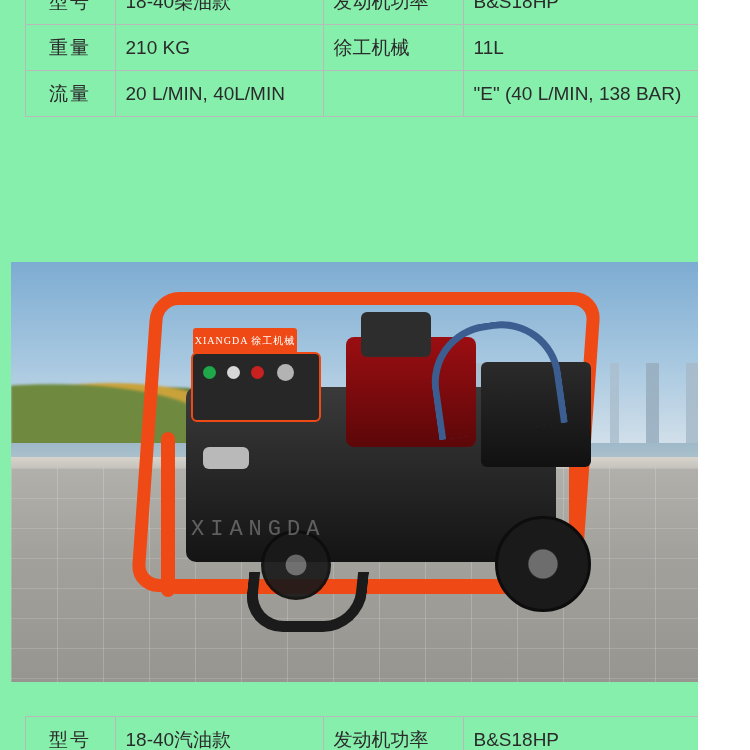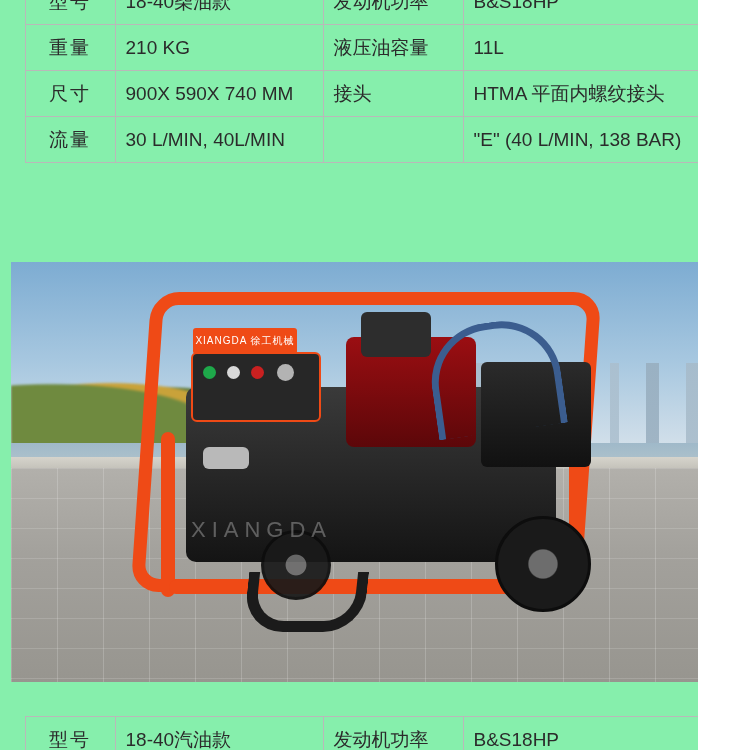--- a/index.html
+++ b/index.html
@@ -96,21 +96,21 @@
       repeating-linear-gradient(to right, rgba(255,255,255,.18) 0 1px, transparent 1px 46px),
       repeating-linear-gradient(to bottom, rgba(255,255,255,.14) 0 1px, transparent 1px 30px),
       linear-gradient(to bottom, #b2b0ab 0%, #a3a19c 40%, #97958f 100%);
   }
   .wall {
     position: absolute; left: 0; top: 46.5%; width: 100%; height: 5%;
     background: linear-gradient(to bottom, #d6d4cc, #b5b3ab);
   }
 
   
-  .machine { position: absolute; left: 120px; top: 30px; width: 480px; height: 330px; }
+  .machine { position: absolute; left: 120px; top: 30px; width: 480px; height: 330px; font-family: Liberation Serif, serif; }
   .cage {
     position: absolute; left: 10px; top: 0; width: 450px; height: 300px;
     border: 13px solid #ef4a16;
     border-radius: 28px;
     transform: skewX(-4deg);
   }
   .cage-bar {
     position: absolute; background: #ef4a16; border-radius: 7px;
   }
   .body {
@@ -158,21 +158,21 @@
     color: #fff; font-size: 10px; line-height: 26px; text-align: center;
     letter-spacing: 1px;
   }
   .knob { position: absolute; border-radius: 50%; }
   .cap {
     position: absolute; left: 72px; top: 155px; width: 46px; height: 22px;
     background: #b9b9b9; border-radius: 6px;
   }
   .watermark {
     position: absolute; left: 180px; top: 255px;
-    font-size: 22px; color: rgba(255,255,255,.30); letter-spacing: 6px;
+    font-size: 22px; color: rgba(255,255,255,.30); letter-spacing: 6px; font-family: Liberation Mono, monospace;
   }
 
   
   .table-bottom-wrap {
     position: absolute;
     left: 0;
     top: 716px;
     width: 750px;
   }
 </style>
@@ -186,32 +186,26 @@
       <tbody>
         <tr>
           <td class="c-label">型号</td>
           <td class="c-value">18-40柴油款</td>
           <td class="c-label2">发动机功率</td>
           <td class="c-value2">B&amp;S18HP</td>
         </tr>
         <tr>
           <td class="c-label">重量</td>
           <td class="c-value">210 KG</td>
-          <td class="c-label2">液压油容量</td>
+          <td class="c-label2">徐工机械</td>
           <td class="c-value2">11L</td>
         </tr>
         <tr>
-          <td class="c-label">尺寸</td>
-          <td class="c-value">900X 590X 740 MM</td>
-          <td class="c-label2">接头</td>
-          <td class="c-value2">HTMA 平面内螺纹接头</td>
-        </tr>
-        <tr>
           <td class="c-label">流量</td>
-          <td class="c-value">30 L/MIN, 40L/MIN</td>
+          <td class="c-value">20 L/MIN, 40L/MIN</td>
           <td class="c-label2"></td>
           <td class="c-value2">"E" (40 L/MIN, 138 BAR)</td>
         </tr>
       </tbody>
     </table>
   </div>
 
   <div class="photo">
     <div class="sky"></div>
     <div class="trees"></div>

